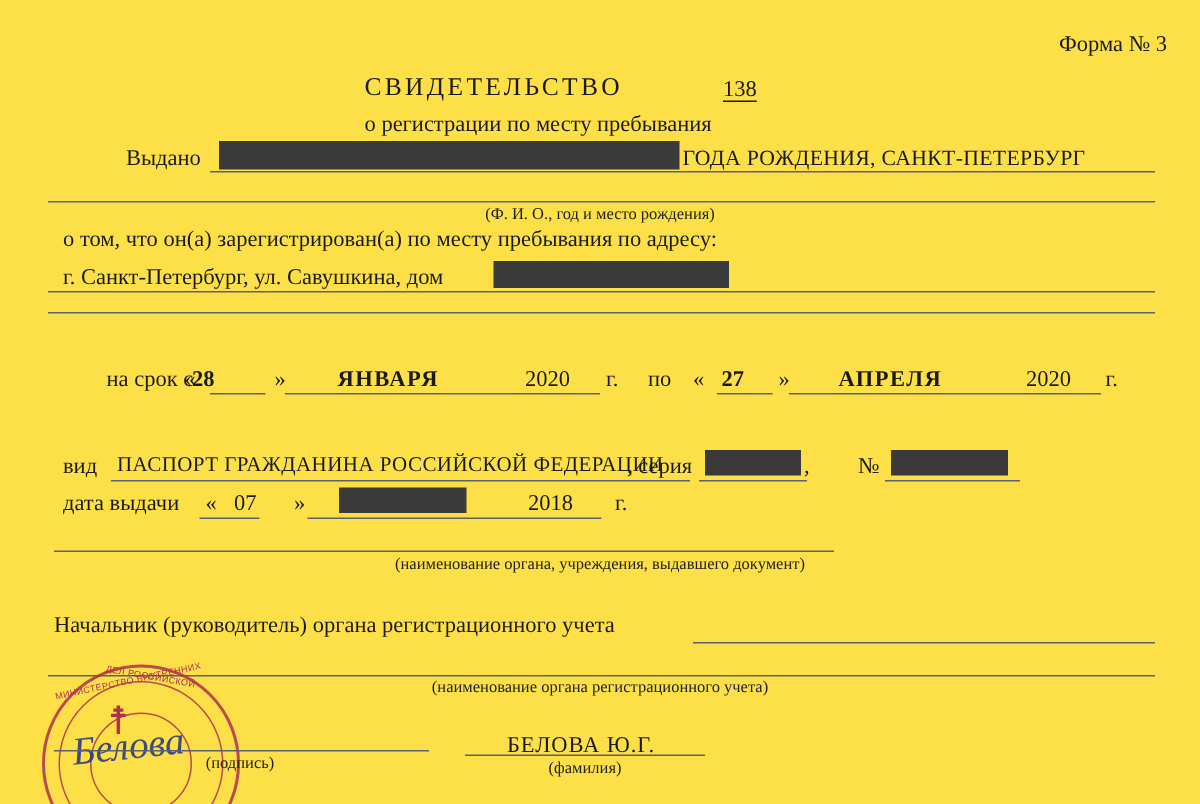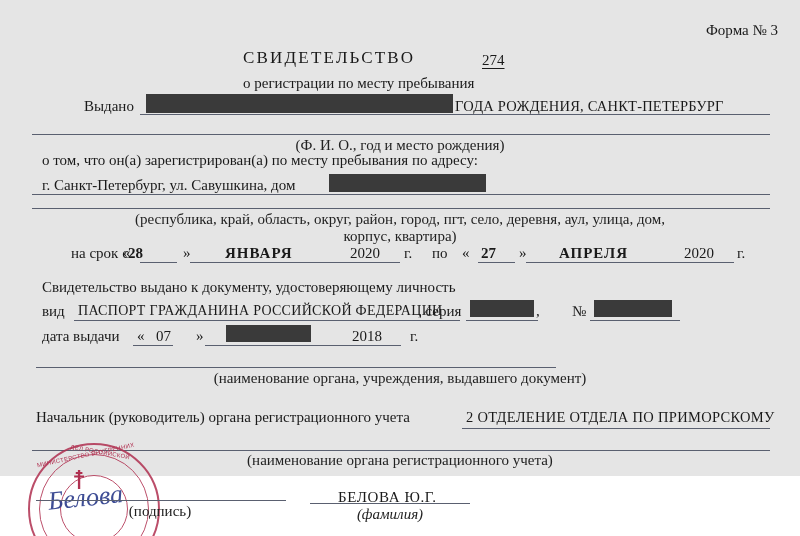--- a/index.html
+++ b/index.html
@@ -11,35 +11,35 @@
     width: 800px;
     height: 536px;
     font-family: "Liberation Serif", serif;
     color: #1a1a1a;
     position: relative;
     overflow: hidden;
   }
   .page {
     position: relative;
     width: 800px;
-    height: 476px;
-    background: #e5e5e5;
+    height: 536px;
+    background: #fde047;
   }
   .rule {
     position: absolute;
     border-bottom: 1px solid #5a6070;
     height: 0;
   }
   .redact {
     position: absolute;
     background: #3a3a3a;
   }
   .caption {
     position: absolute;
-    font-size: 15px;
+    font-size: 11px;
     color: #222;
     text-align: center;
     font-family: "Liberation Serif", serif;
   }
   .txt {
     position: absolute;
     white-space: nowrap;
     font-family: "Liberation Serif", serif;
   }
 
@@ -111,21 +111,21 @@
   #org-line  { left: 42px; top: 352px; font-size: 14.5px; letter-spacing: .4px; }
   #cap-org   { left: 180px; top: 370px; width: 440px; }
 
   #chief-label { left: 36px; top: 409px; font-size: 15px; }
   #chief-org1  { left: 466px; top: 409px; font-size: 14.5px; letter-spacing: .3px; }
   #chief-org2  { left: 36px;  top: 434px; font-size: 14.5px; letter-spacing: .3px; }
   #cap-reg-org { left: 230px; top: 452px; width: 340px; }
 
   #cap-signature { left: 100px; top: 503px; width: 120px; }
   #surname       { left: 338px; top: 489px; font-size: 15px; letter-spacing: .6px; }
-  #cap-surname   { left: 330px; top: 506px; width: 120px; font-style: italic; }
+  #cap-surname   { left: 330px; top: 506px; width: 120px; }
 
   
   #stamp {
     position: absolute;
     left: 28px;
     top: 443px;
     width: 128px;
     height: 128px;
     border: 2px solid #b03050;
     border-radius: 50%;
@@ -180,58 +180,56 @@
     white-space: nowrap;
   }
 </style>
 </head>
 <body>
 
 <div class="page">
 
   <div class="txt" id="form-no">Форма № 3</div>
   <div class="txt" id="doc-title">СВИДЕТЕЛЬСТВО</div>
-  <div class="txt" id="doc-number">274</div>
+  <div class="txt" id="doc-number">138</div>
   <div class="txt" id="doc-subtitle">о регистрации по месту пребывания</div>
 
   <div class="txt" id="issued-label">Выдано</div>
   <div class="redact" style="left:146px; top:94px; width:307px; height:19px;"></div>
   <div class="txt" id="issued-tail">ГОДА РОЖДЕНИЯ, САНКТ-ПЕТЕРБУРГ</div>
   <div class="rule" style="left:140px; top:114px; width:630px;"></div>
 
   <div class="rule" style="left:32px; top:134px; width:738px;"></div>
   <div class="caption" id="cap-fio">(Ф. И. О., год и место рождения)</div>
 
   <div class="txt" id="about-line">о том, что он(а) зарегистрирован(а) по месту пребывания по адресу:</div>
   <div class="txt" id="addr-line">г. Санкт-Петербург, ул. Савушкина, дом</div>
   <div class="redact" style="left:329px; top:174px; width:157px; height:18px;"></div>
   <div class="rule" style="left:32px; top:194px; width:738px;"></div>
   <div class="rule" style="left:32px; top:208px; width:738px;"></div>
-  <div class="caption" id="cap-addr">(республика, край, область, округ, район, город, пгт, село, деревня, аул, улица, дом, корпус, квартира)</div>
 
   <div class="txt" id="term-from">на срок с</div>
   <div class="txt" id="term-q1">«</div>
   <div class="txt" id="term-d1">28</div>
   <div class="txt" id="term-q2">»</div>
   <div class="txt" id="term-m1">ЯНВАРЯ</div>
   <div class="txt" id="term-y1">2020</div>
   <div class="txt" id="term-g1">г.</div>
   <div class="txt" id="term-to">по</div>
   <div class="txt" id="term-q3">«</div>
   <div class="txt" id="term-d2">27</div>
   <div class="txt" id="term-q4">»</div>
   <div class="txt" id="term-m2">АПРЕЛЯ</div>
   <div class="txt" id="term-y2">2020</div>
   <div class="txt" id="term-g2">г.</div>
   <div class="rule" style="left:140px; top:262px; width:37px;"></div>
   <div class="rule" style="left:190px; top:262px; width:210px;"></div>
   <div class="rule" style="left:478px; top:262px; width:37px;"></div>
   <div class="rule" style="left:526px; top:262px; width:208px;"></div>
 
-  <div class="txt" id="doc-basis">Свидетельство выдано к документу, удостоверяющему личность</div>
   <div class="txt" id="kind-label">вид</div>
   <div class="txt" id="kind-value">ПАСПОРТ ГРАЖДАНИНА РОССИЙСКОЙ ФЕДЕРАЦИИ</div>
   <div class="txt" id="series-label">, серия</div>
   <div class="redact" style="left:470px; top:300px; width:64px; height:17px;"></div>
   <div class="txt" id="comma1">,</div>
   <div class="txt" id="num-label">№</div>
   <div class="redact" style="left:594px; top:300px; width:78px; height:17px;"></div>
   <div class="rule" style="left:74px; top:320px; width:386px;"></div>
   <div class="rule" style="left:466px; top:320px; width:72px;"></div>
   <div class="rule" style="left:590px; top:320px; width:90px;"></div>
@@ -243,21 +241,20 @@
   <div class="redact" style="left:226px; top:325px; width:85px; height:17px;"></div>
   <div class="txt" id="date-y">2018</div>
   <div class="txt" id="date-g">г.</div>
   <div class="rule" style="left:133px; top:345px; width:40px;"></div>
   <div class="rule" style="left:205px; top:345px; width:196px;"></div>
 
   <div class="rule" style="left:36px; top:367px; width:520px;"></div>
   <div class="caption" id="cap-org">(наименование органа, учреждения, выдавшего документ)</div>
 
   <div class="txt" id="chief-label">Начальник (руководитель) органа регистрационного учета</div>
-  <div class="txt" id="chief-org1">2 ОТДЕЛЕНИЕ ОТДЕЛА  ПО ПРИМОРСКОМУ</div>
   <div class="rule" style="left:462px; top:428px; width:308px;"></div>
   <div class="rule" style="left:32px; top:450px; width:738px;"></div>
   <div class="caption" id="cap-reg-org">(наименование органа регистрационного учета)</div>
 
   <div id="stamp"></div>
   <div class="stamp-txt" id="stamp-top">МИНИСТЕРСТВО ВНУТРЕННИХ</div>
   <div class="stamp-txt" id="stamp-top2">ДЕЛ РОССИЙСКОЙ</div>
 
   <div id="stamp-eagle">☨</div>
 

